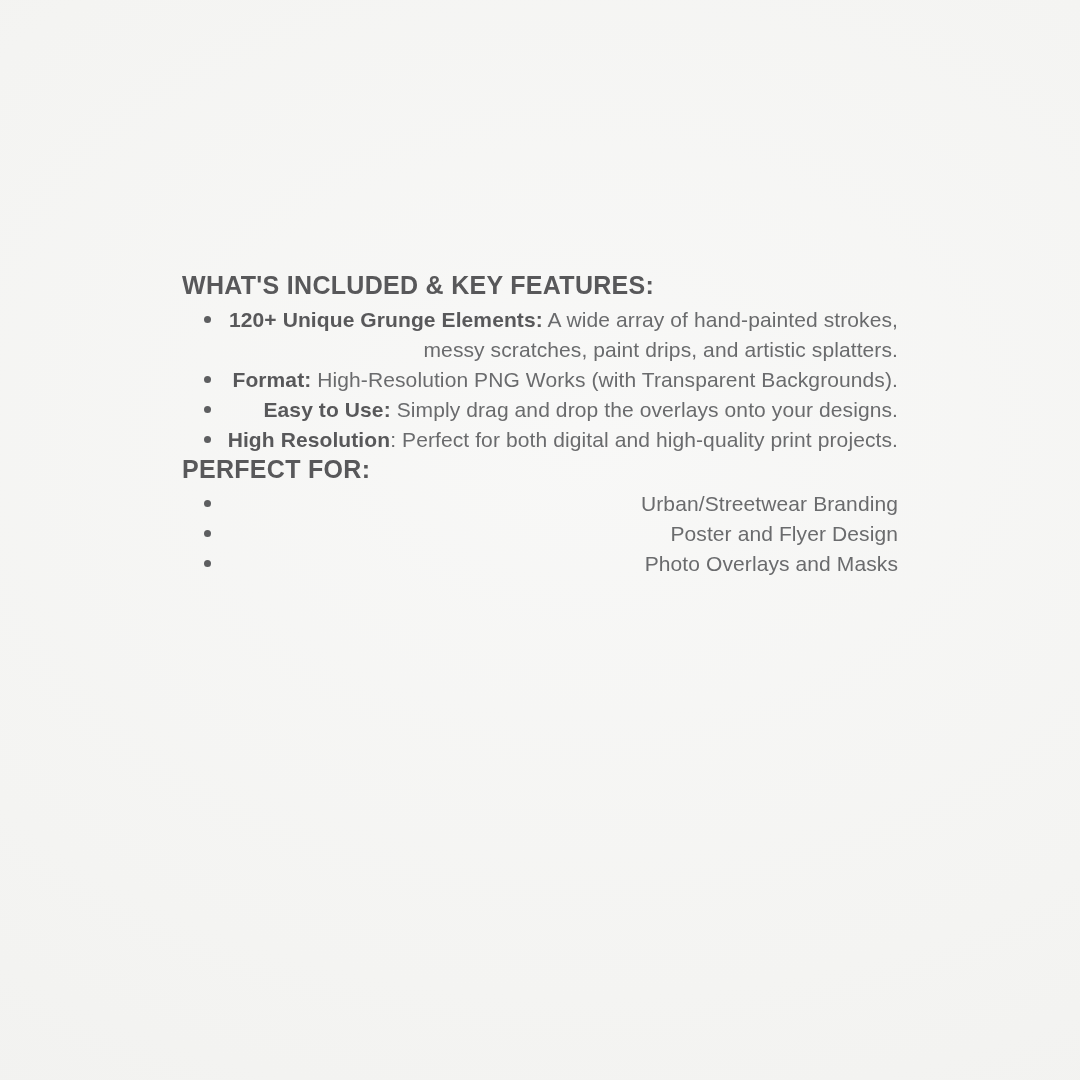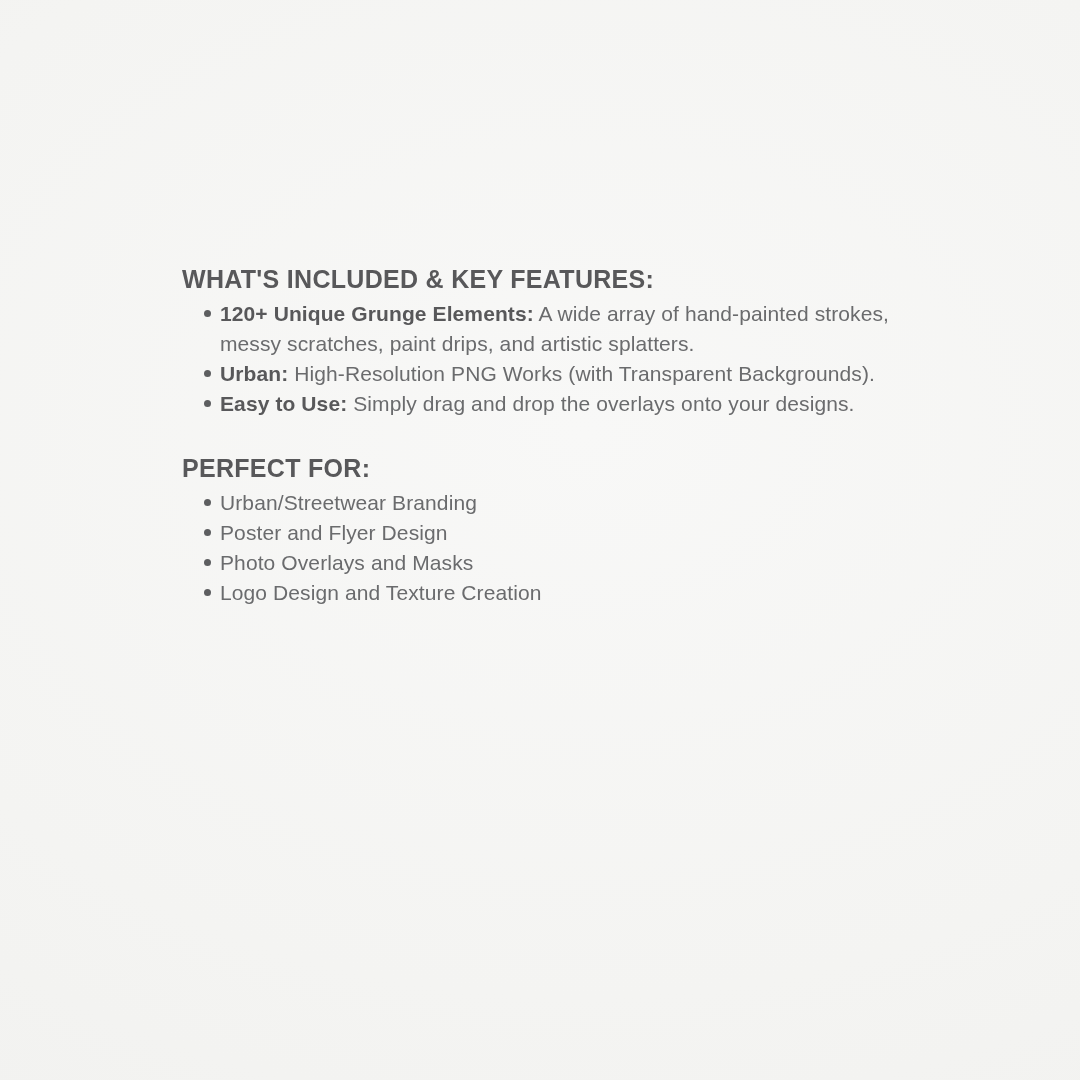--- a/index.html
+++ b/index.html
@@ -15,21 +15,21 @@
   }
   .card {
     position: absolute;
     inset: 0;
     background:
       radial-gradient(ellipse 130% 95% at 54% 40%, #f8f8f7 0%, #f4f4f2 55%, #f0f0ee 100%);
   }
   .content {
     position: absolute;
     left: 182px;
-    top: 265px;
+    top: 271px;
     width: 740px;
   }
   .section-heading {
     margin: 0;
     font-size: 25px;
     line-height: 28px;
     font-weight: bold;
     color: var(--heading-color, #58585a);
     letter-spacing: 0.3px;
   }
@@ -40,55 +40,55 @@
   }
   .list-item {
     position: relative;
     padding-left: 38px;
     max-width: 716px;
     box-sizing: border-box;
     font-size: 21px;
     line-height: 30px;
     color: var(--body-color, #6a6b6d);
     letter-spacing: 0.1px;
+    text-align: right;
   }
   .list-item::before {
     content: "";
     position: absolute;
     left: 22px;
     top: 11px;
     width: 7px;
     height: 7px;
     border-radius: 50%;
     background: var(--bullet-color, #5d5e60);
   }
   .item-label {
     font-weight: bold;
     color: var(--bold-color, #58585a);
   }
   .feature-section + .feature-section {
-    margin-top: 35px;
   }
 </style>
 </head>
 <body>
 
 <div class="card">
   <div class="content" id="sections">
       <section class="feature-section">
         <h2 class="section-heading">WHAT'S INCLUDED &amp; KEY FEATURES:</h2>
         <ul class="bullet-list">
           <li class="list-item"><span class="item-label">120+ Unique Grunge Elements:</span><span class="item-text"> A wide array of hand-painted strokes, messy scratches, paint drips, and artistic splatters.</span></li>
-          <li class="list-item"><span class="item-label">Urban:</span><span class="item-text"> High-Resolution PNG Works (with Transparent Backgrounds).</span></li>
+          <li class="list-item"><span class="item-label">Format:</span><span class="item-text"> High-Resolution PNG Works (with Transparent Backgrounds).</span></li>
           <li class="list-item"><span class="item-label">Easy to Use:</span><span class="item-text"> Simply drag and drop the overlays onto your designs.</span></li>
+          <li class="list-item"><span class="item-label">High Resolution</span><span class="item-text">: Perfect for both digital and high-quality print projects.</span></li>
         </ul>
       </section>
       <section class="feature-section">
         <h2 class="section-heading">PERFECT FOR:</h2>
         <ul class="bullet-list">
           <li class="list-item"><span class="item-label"></span><span class="item-text">Urban/Streetwear Branding</span></li>
           <li class="list-item"><span class="item-label"></span><span class="item-text">Poster and Flyer Design</span></li>
           <li class="list-item"><span class="item-label"></span><span class="item-text">Photo Overlays and Masks</span></li>
-          <li class="list-item"><span class="item-label"></span><span class="item-text">Logo Design and Texture Creation</span></li>
         </ul>
       </section>
     </div>
 </div>
 
 </body></html>

